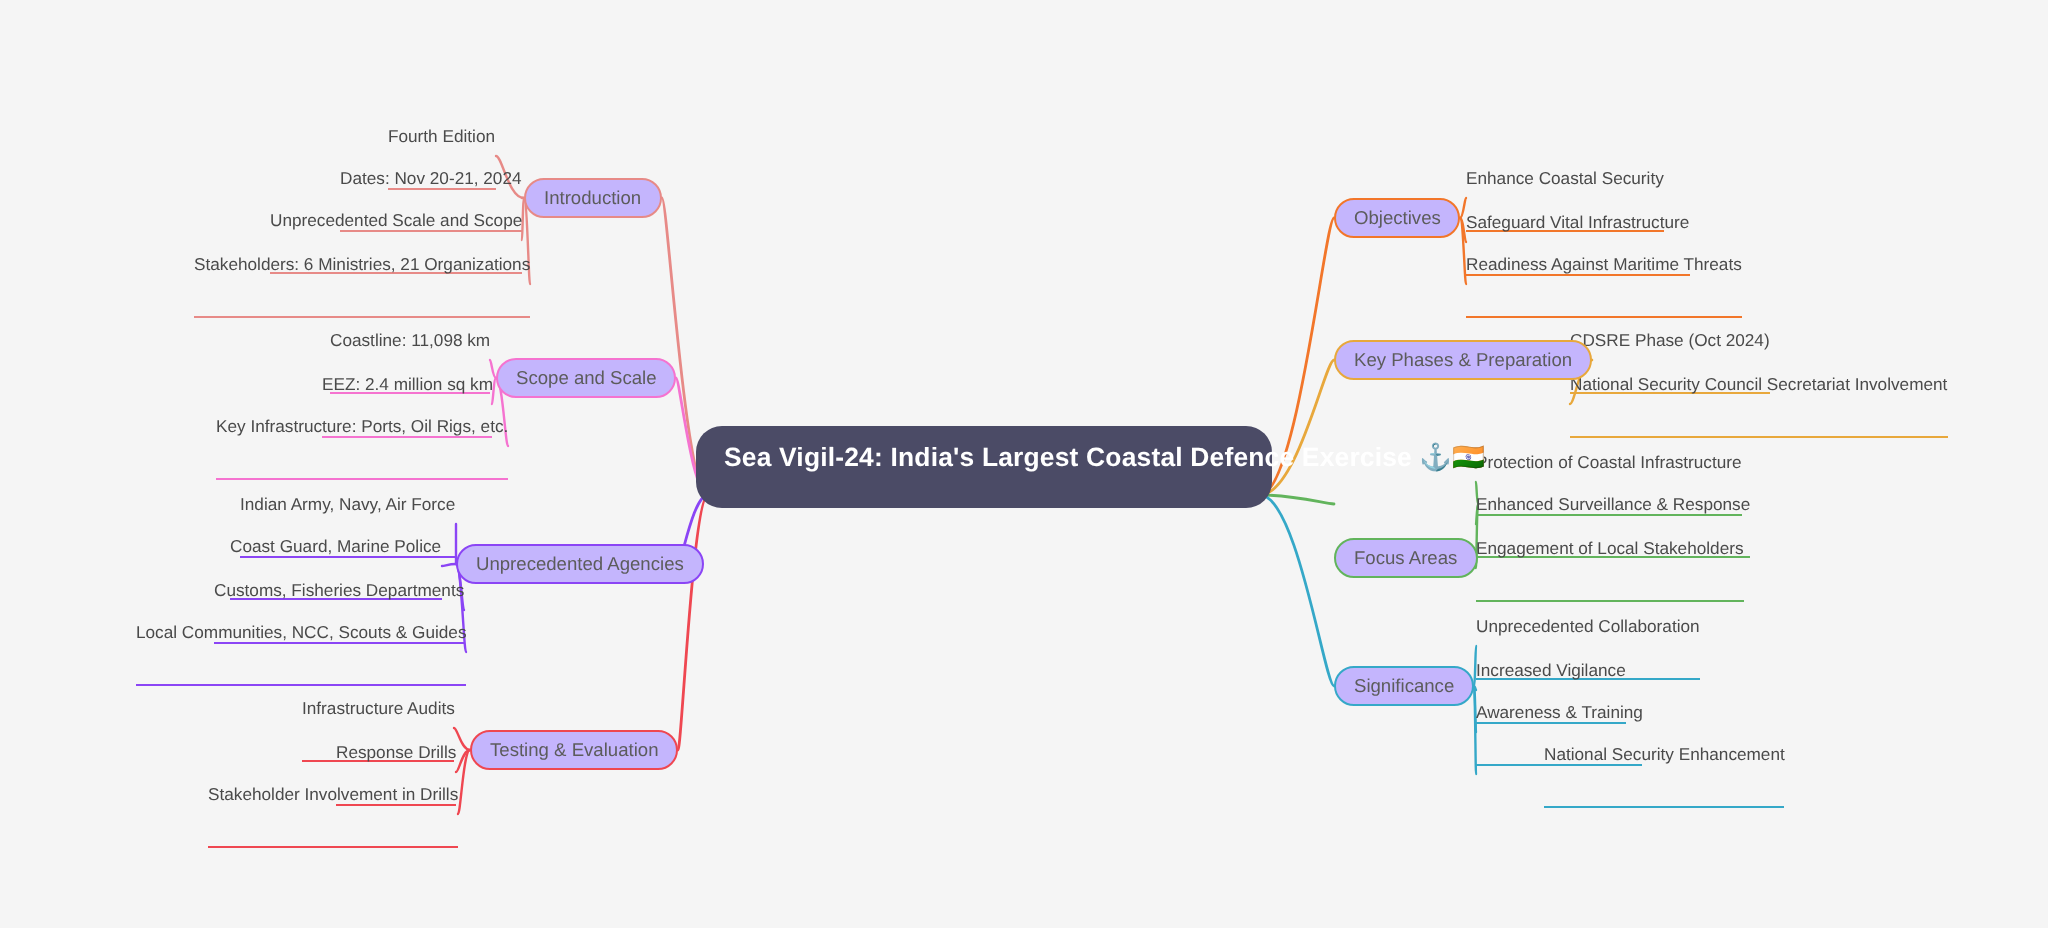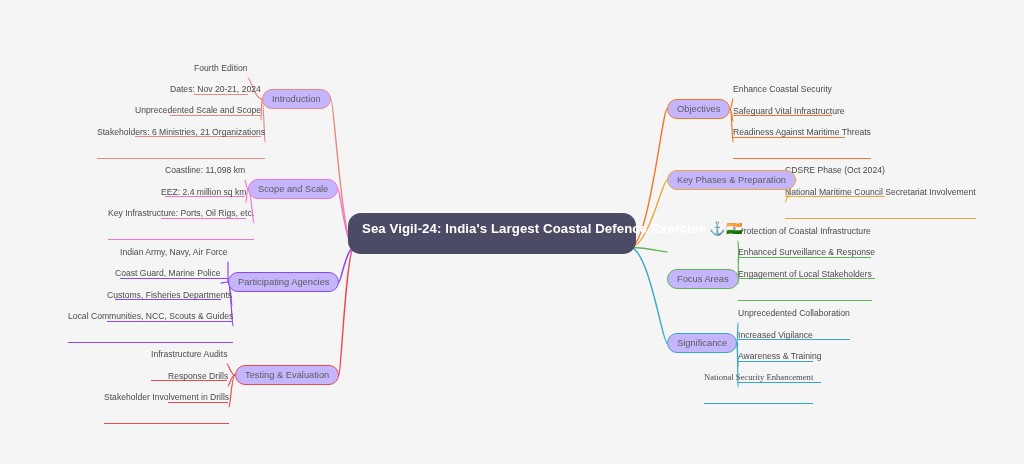--- a/index.html
+++ b/index.html
@@ -134,40 +134,40 @@
   <div id="nodes">
       <div class="branch-node" style="left: 262px; top: 89px; border-color: rgb(231, 138, 135);"><span>Introduction</span></div>
       <div class="leaf-node" style="left: 194px; top: 63px; border-bottom: 1.3px solid rgb(231, 138, 135);">Fourth Edition</div>
       <div class="leaf-node" style="left: 170px; top: 84px; border-bottom: 1.3px solid rgb(231, 138, 135);">Dates: Nov 20-21, 2024</div>
       <div class="leaf-node" style="left: 135px; top: 105px; border-bottom: 1.3px solid rgb(231, 138, 135);">Unprecedented Scale and Scope</div>
       <div class="leaf-node" style="left: 97px; top: 127px; border-bottom: 1.3px solid rgb(231, 138, 135);">Stakeholders: 6 Ministries, 21 Organizations</div>
       <div class="branch-node" style="left: 248px; top: 179px; border-color: rgb(245, 115, 208);"><span>Scope and Scale</span></div>
       <div class="leaf-node" style="left: 165px; top: 165px; border-bottom: 1.3px solid rgb(245, 115, 208);">Coastline: 11,098 km</div>
       <div class="leaf-node" style="left: 161px; top: 187px; border-bottom: 1.3px solid rgb(245, 115, 208);">EEZ: 2.4 million sq km</div>
       <div class="leaf-node" style="left: 108px; top: 208px; border-bottom: 1.3px solid rgb(245, 115, 208);">Key Infrastructure: Ports, Oil Rigs, etc.</div>
-      <div class="branch-node" style="left: 228px; top: 272px; border-color: rgb(139, 69, 245);"><span>Participating Agencies</span></div>
+      <div class="branch-node" style="left: 228px; top: 272px; border-color: rgb(139, 69, 245);"><span>Unprecedented Agencies</span></div>
       <div class="leaf-node" style="left: 120px; top: 247px; border-bottom: 1.3px solid rgb(139, 69, 245);">Indian Army, Navy, Air Force</div>
       <div class="leaf-node" style="left: 115px; top: 268px; border-bottom: 1.3px solid rgb(139, 69, 245);">Coast Guard, Marine Police</div>
       <div class="leaf-node" style="left: 107px; top: 290px; border-bottom: 1.3px solid rgb(139, 69, 245);">Customs, Fisheries Departments</div>
       <div class="leaf-node" style="left: 68px; top: 311px; border-bottom: 1.3px solid rgb(139, 69, 245);">Local Communities, NCC, Scouts &amp; Guides</div>
       <div class="branch-node" style="left: 235px; top: 365px; border-color: rgb(239, 71, 81);"><span>Testing &amp; Evaluation</span></div>
       <div class="leaf-node" style="left: 151px; top: 349px; border-bottom: 1.3px solid rgb(239, 71, 81);">Infrastructure Audits</div>
       <div class="leaf-node" style="left: 168px; top: 371px; border-bottom: 1.3px solid rgb(239, 71, 81);">Response Drills</div>
       <div class="leaf-node" style="left: 104px; top: 392px; border-bottom: 1.3px solid rgb(239, 71, 81);">Stakeholder Involvement in Drills</div>
       <div class="branch-node" style="left: 667px; top: 99px; border-color: rgb(242, 118, 42);"><span>Objectives</span></div>
       <div class="leaf-node" style="left: 733px; top: 84px; border-bottom: 1.3px solid rgb(242, 118, 42);">Enhance Coastal Security</div>
       <div class="leaf-node" style="left: 733px; top: 106px; border-bottom: 1.3px solid rgb(242, 118, 42);">Safeguard Vital Infrastructure</div>
       <div class="leaf-node" style="left: 733px; top: 127px; border-bottom: 1.3px solid rgb(242, 118, 42);">Readiness Against Maritime Threats</div>
       <div class="branch-node" style="left: 667px; top: 170px; border-color: rgb(232, 168, 60);"><span>Key Phases &amp; Preparation</span></div>
       <div class="leaf-node" style="left: 785px; top: 165px; border-bottom: 1.3px solid rgb(232, 168, 60);">CDSRE Phase (Oct 2024)</div>
-      <div class="leaf-node" style="left: 785px; top: 187px; border-bottom: 1.3px solid rgb(232, 168, 60);">National Maritime Council Secretariat Involvement</div>
+      <div class="leaf-node" style="left: 785px; top: 187px; border-bottom: 1.3px solid rgb(232, 168, 60);">National Security Council Secretariat Involvement</div>
       <div class="branch-node" style="left: 667px; top: 258px; border-color: rgb(98, 180, 92); margin-top: 11px;"><span>Focus Areas</span></div>
       <div class="leaf-node" style="left: 738px; top: 226px; border-bottom: 1.3px solid rgb(98, 180, 92); text-align: center;">Protection of Coastal Infrastructure</div>
       <div class="leaf-node" style="left: 738px; top: 247px; border-bottom: 1.3px solid rgb(98, 180, 92);">Enhanced Surveillance &amp; Response</div>
       <div class="leaf-node" style="left: 738px; top: 269px; border-bottom: 1.3px solid rgb(98, 180, 92);">Engagement of Local Stakeholders</div>
       <div class="branch-node" style="left: 667px; top: 333px; border-color: rgb(53, 168, 200);"><span>Significance</span></div>
       <div class="leaf-node" style="left: 738px; top: 308px; border-bottom: 1.3px solid rgb(53, 168, 200);">Unprecedented Collaboration</div>
       <div class="leaf-node" style="left: 738px; top: 330px; border-bottom: 1.3px solid rgb(53, 168, 200);">Increased Vigilance</div>
       <div class="leaf-node" style="left: 738px; top: 351px; border-bottom: 1.3px solid rgb(53, 168, 200);">Awareness &amp; Training</div>
-      <div class="leaf-node" style="left: 704px; top: 372px; border-bottom: 1.3px solid rgb(53, 168, 200); font-family: Liberation Serif, serif;">National Security Enhancement</div>
+      <div class="leaf-node" style="left: 772px; top: 372px; border-bottom: 1.3px solid rgb(53, 168, 200);">National Security Enhancement</div>
     </div>
 
 </div>
 
 </body></html>

